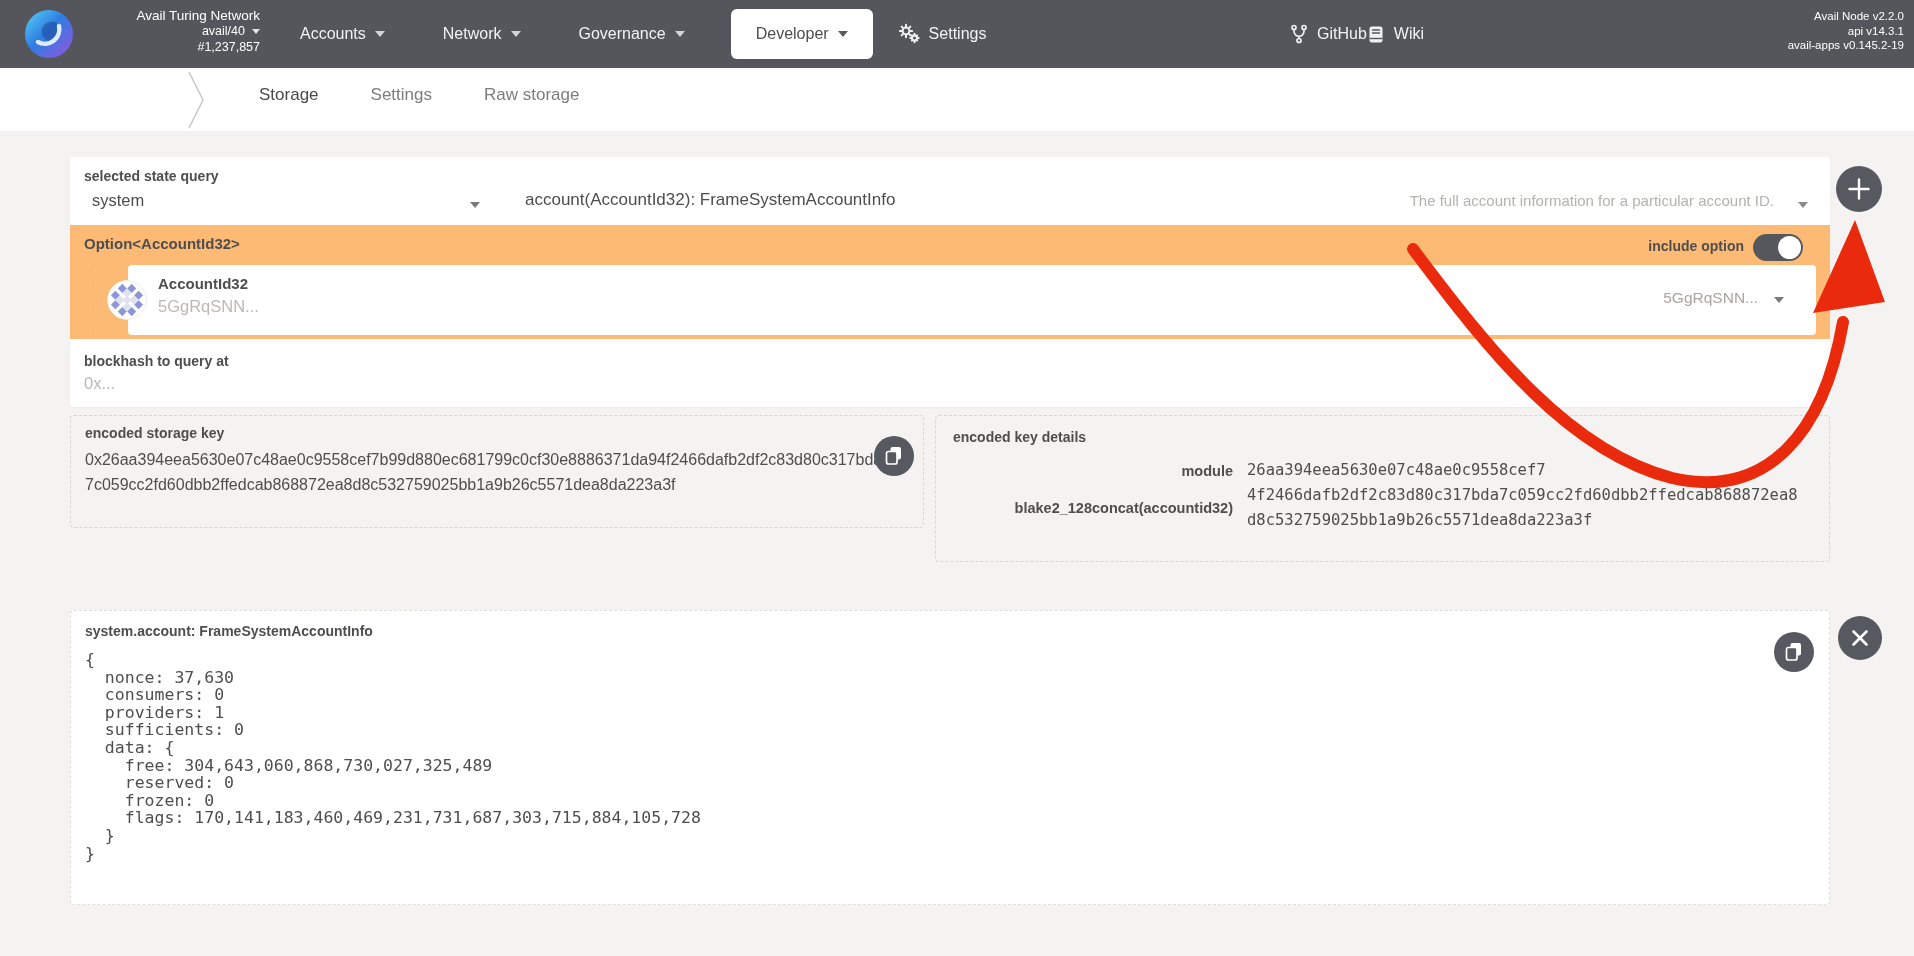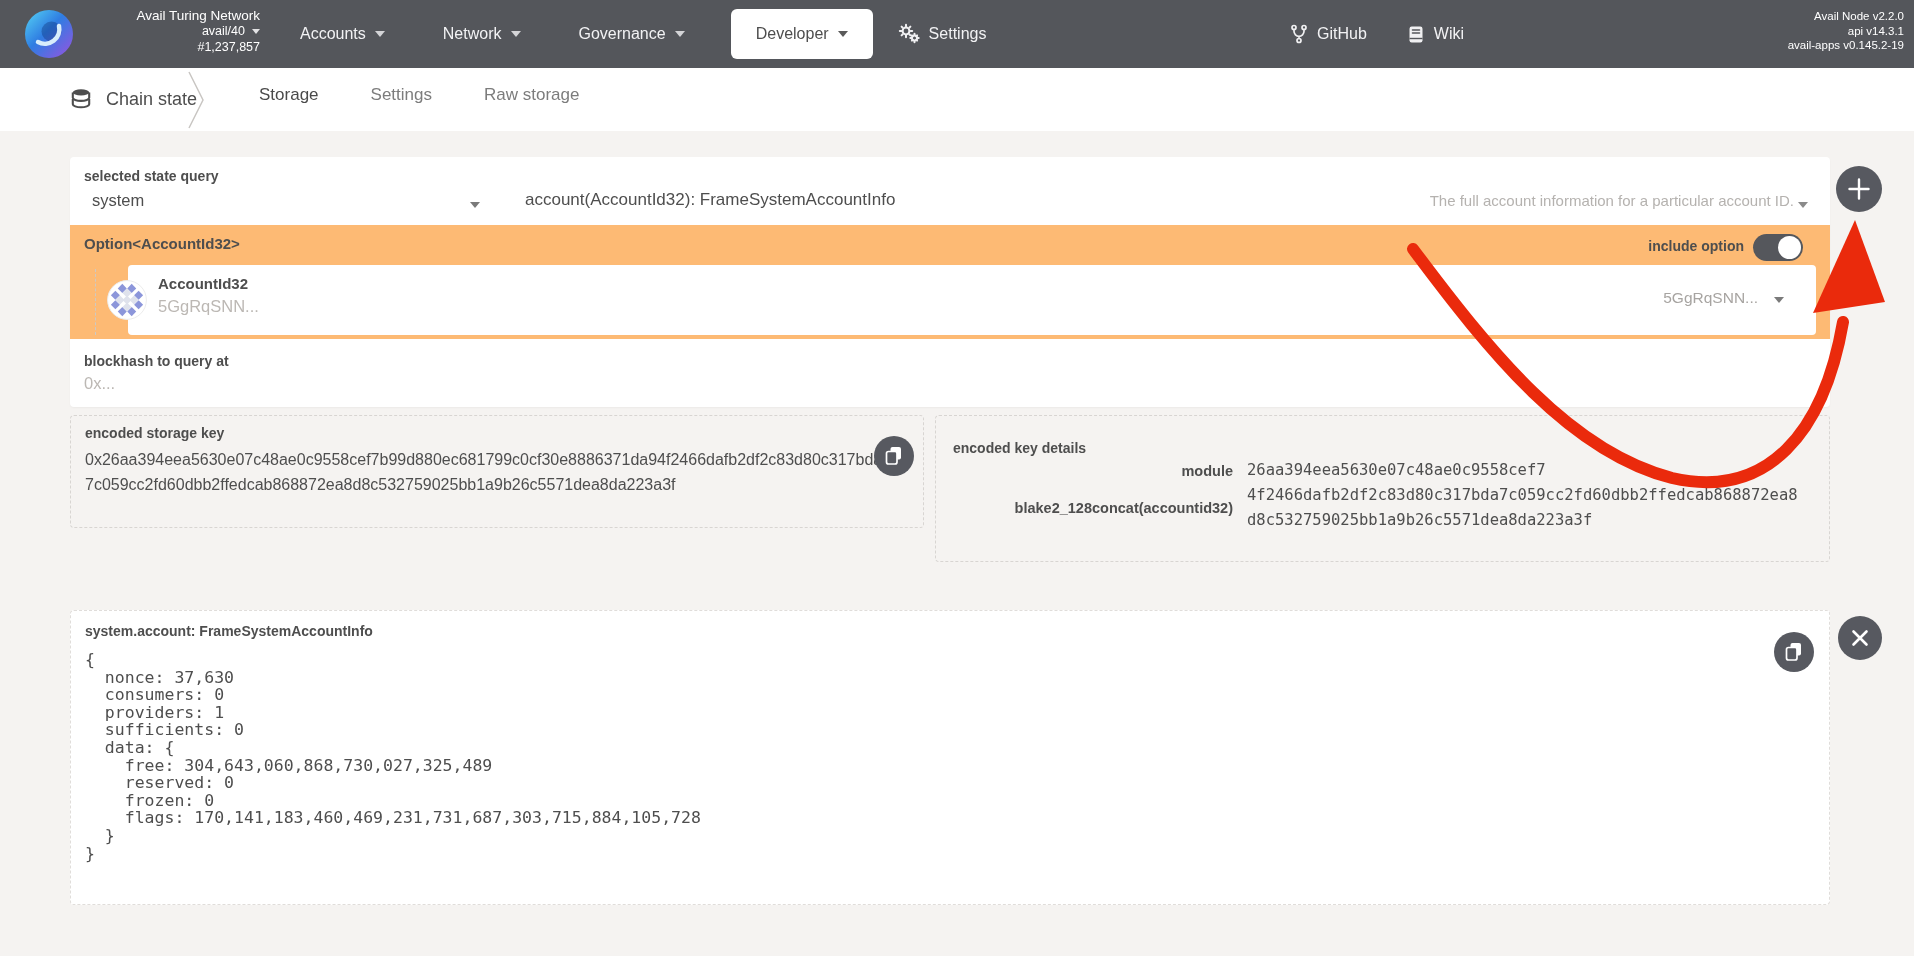--- a/index.html
+++ b/index.html
@@ -19,21 +19,21 @@
   #network-meta .net-chain .caret { border-top-width:5.5px; border-left-width:4.5px; border-right-width:4.5px; color:#e3e3e5; }
   #network-meta .net-block { font-size:12.5px; line-height:16px; }
 
   #main-nav { position:absolute; left:300px; top:0; height:68px; display:flex; align-items:center; }
   .nav-item { display:flex; align-items:center; gap:9px; color:#f2f2f4; font-size:16px; margin-right:58px; cursor:pointer; white-space:nowrap; }
   .nav-item .caret { color:#d4d4d7; }
   .nav-pill { background:#fff; color:#4e4e4e; height:50px; border-radius:6px; padding:0 25px; margin-left:-12px; margin-right:24px; }
   .nav-pill .caret { color:#5a5a5a; }
   .nav-settings { gap:8px; margin-right:0; }
 
-  #header-links { position:absolute; left:1290px; top:0; height:68px; display:flex; align-items:center; gap:40px; }
+  #header-links { position:absolute; left:1290px; top:0; height:68px; display:flex; align-items:center; }
   .hdr-link { display:flex; align-items:center; gap:9px; color:#f2f2f4; font-size:16px; cursor:pointer; }
 
   #version-info { position:absolute; right:10px; top:9px; text-align:right; color:#fff; font-size:11.5px; line-height:14.5px; }
 
   
   #tabbar { position:absolute; left:0; top:68px; width:1914px; height:63px; background:#fff; z-index:4; }
   #section-head { position:absolute; left:70px; top:0; height:63px; display:flex; align-items:center; gap:14px; font-size:18px; color:#4e4e4e; }
   #section-divider { position:absolute; left:188px; top:2px; }
   #tabs { position:absolute; left:259px; top:0; height:63px; display:flex; gap:52px; }
   .tab { display:flex; align-items:center; height:54px; font-size:17px; color:#7c7c7c; cursor:pointer; position:relative; }
@@ -45,21 +45,21 @@
   .lbl { font-weight:700; font-size:14px; color:#4e4e4e; }
 
   
   #card-query { position:absolute; left:70px; top:157px; width:1760px; height:250px; background:#fff; border-radius:4px; box-shadow:0 1px 2px rgba(0,0,0,.04); }
   #q-label { position:absolute; left:14px; top:11px; }
   #module-select { position:absolute; left:0; top:28px; width:440px; height:40px; cursor:pointer; }
   #module-select .val { position:absolute; left:22px; top:6px; font-size:16.5px; }
   #module-select .caret { position:absolute; left:400px; top:17px; color:#7a7a7a; }
   #method-select { position:absolute; left:440px; top:28px; width:1320px; height:40px; cursor:pointer; }
   #method-select .sig { position:absolute; left:15px; top:5px; font-size:17px; color:#4e4e4e; white-space:nowrap; }
-  #method-select .desc { position:absolute; right:36px; top:7px; font-size:15px; color:#b5b2af; white-space:nowrap; }
+  #method-select .desc { position:absolute; right:56px; top:7px; font-size:15px; color:#b5b2af; white-space:nowrap; }
   #method-select .caret { position:absolute; right:22px; top:17px; color:#8a8a8a; }
 
   #option-section { position:absolute; left:0; top:68px; width:1760px; height:114px; background:#fdba74; }
   #option-type { position:absolute; left:14px; top:10px; font-weight:700; font-size:15px; }
   #include-label { position:absolute; right:86px; top:13px; font-weight:700; font-size:14px; }
   #include-toggle { position:absolute; right:27px; top:9px; width:50px; height:27px; border-radius:14px; background:#55575c; cursor:pointer; }
   #include-toggle::after { content:""; position:absolute; right:2px; top:2px; width:23px; height:23px; border-radius:50%; background:#fff; }
   #param-guide { position:absolute; left:25px; top:44px; height:66px; border-left:1px dashed #ccc9c6; }
   #param-card { position:absolute; left:58px; top:40px; width:1688px; height:70px; background:#fff; border-radius:4px; }
   #identicon { position:absolute; left:-21px; top:15px; width:40px; height:40px; cursor:pointer; }
@@ -73,21 +73,21 @@
   #blockhash-input { position:absolute; left:14px; top:217px; width:1200px; border:none; outline:none; background:transparent; font-family:"Liberation Sans",sans-serif; font-size:16.5px; color:#4e4e4e; }
   #blockhash-input::placeholder { color:#bcb8b4; opacity:1; }
 
   
   #panel-key { position:absolute; left:70px; top:415px; width:854px; height:113px; border:1px dashed #d8d5d2; border-radius:4px; }
   #panel-key .lbl { position:absolute; left:14px; top:9px; }
   #key-text { position:absolute; left:14px; top:31px; width:806px; font-size:16px; line-height:25px; color:#4e4e4e; word-break:break-all; }
   #copy-key { position:absolute; left:803px; top:20px; width:40px; height:40px; cursor:pointer; }
 
   #panel-details { position:absolute; left:935px; top:415px; width:895px; height:147px; border:1px dashed #d8d5d2; border-radius:4px; }
-  #panel-details .lbl { position:absolute; left:17px; top:24px; }
+  #panel-details .lbl { position:absolute; left:17px; top:13px; }
   #detail-rows { position:absolute; left:0; top:42px; width:100%; }
   .detail-row { display:flex; align-items:center; }
   .detail-label { width:297px; text-align:right; font-weight:700; font-size:14.5px; color:#4e4e4e; line-height:24px; flex:none; }
   .detail-value { margin-left:14px; width:552px; font-family:"DejaVu Sans Mono", monospace; font-size:15.5px; line-height:25px; color:#4e4e4e; word-break:break-all; }
 
   
   #card-result { position:absolute; left:70px; top:610px; width:1760px; height:295px; background:#fff; border:1px dashed #e0ddda; border-radius:4px; }
   #result-title { position:absolute; left:14px; top:12px; }
   #result-json { position:absolute; left:14px; top:40px; font-family:"DejaVu Sans Mono", monospace; font-size:16.5px; line-height:17.6px; color:#4e4e4e; white-space:pre; }
   #copy-result { position:absolute; left:1703px; top:21px; width:40px; height:40px; cursor:pointer; }
@@ -179,30 +179,20 @@
   </div>
 
   <div id="version-info">
     <div>Avail Node v2.2.0</div>
     <div>api v14.3.1</div>
     <div>avail-apps v0.145.2-19</div>
   </div>
 </div>
 
 <div id="tabbar">
-  <div id="section-head">
-    <svg width="22" height="23" viewBox="0 0 22 23">
-      <ellipse cx="11" cy="4.4" rx="8.2" ry="3.1" fill="#4e4e4e"></ellipse>
-      <g fill="none" stroke="#4e4e4e" stroke-width="2.1">
-        <path d="M2.8 4.6v5.2c0 1.7 3.67 3.1 8.2 3.1s8.2-1.4 8.2-3.1V4.6"></path>
-        <path d="M2.8 11v5.2c0 1.7 3.67 3.1 8.2 3.1s8.2-1.4 8.2-3.1V11"></path>
-      </g>
-    </svg>
-    <span>Chain state</span>
-  </div>
   <svg id="section-divider" width="20" height="60" viewBox="0 0 20 60">
     <polyline points="1,2 15,30 1,58" fill="none" stroke="#c9c6c3" stroke-width="1.5"></polyline>
   </svg>
   <div id="tabs">
     <div class="tab active">Storage</div>
     <div class="tab">Settings</div>
     <div class="tab">Raw storage</div>
   </div>
 </div>
 

